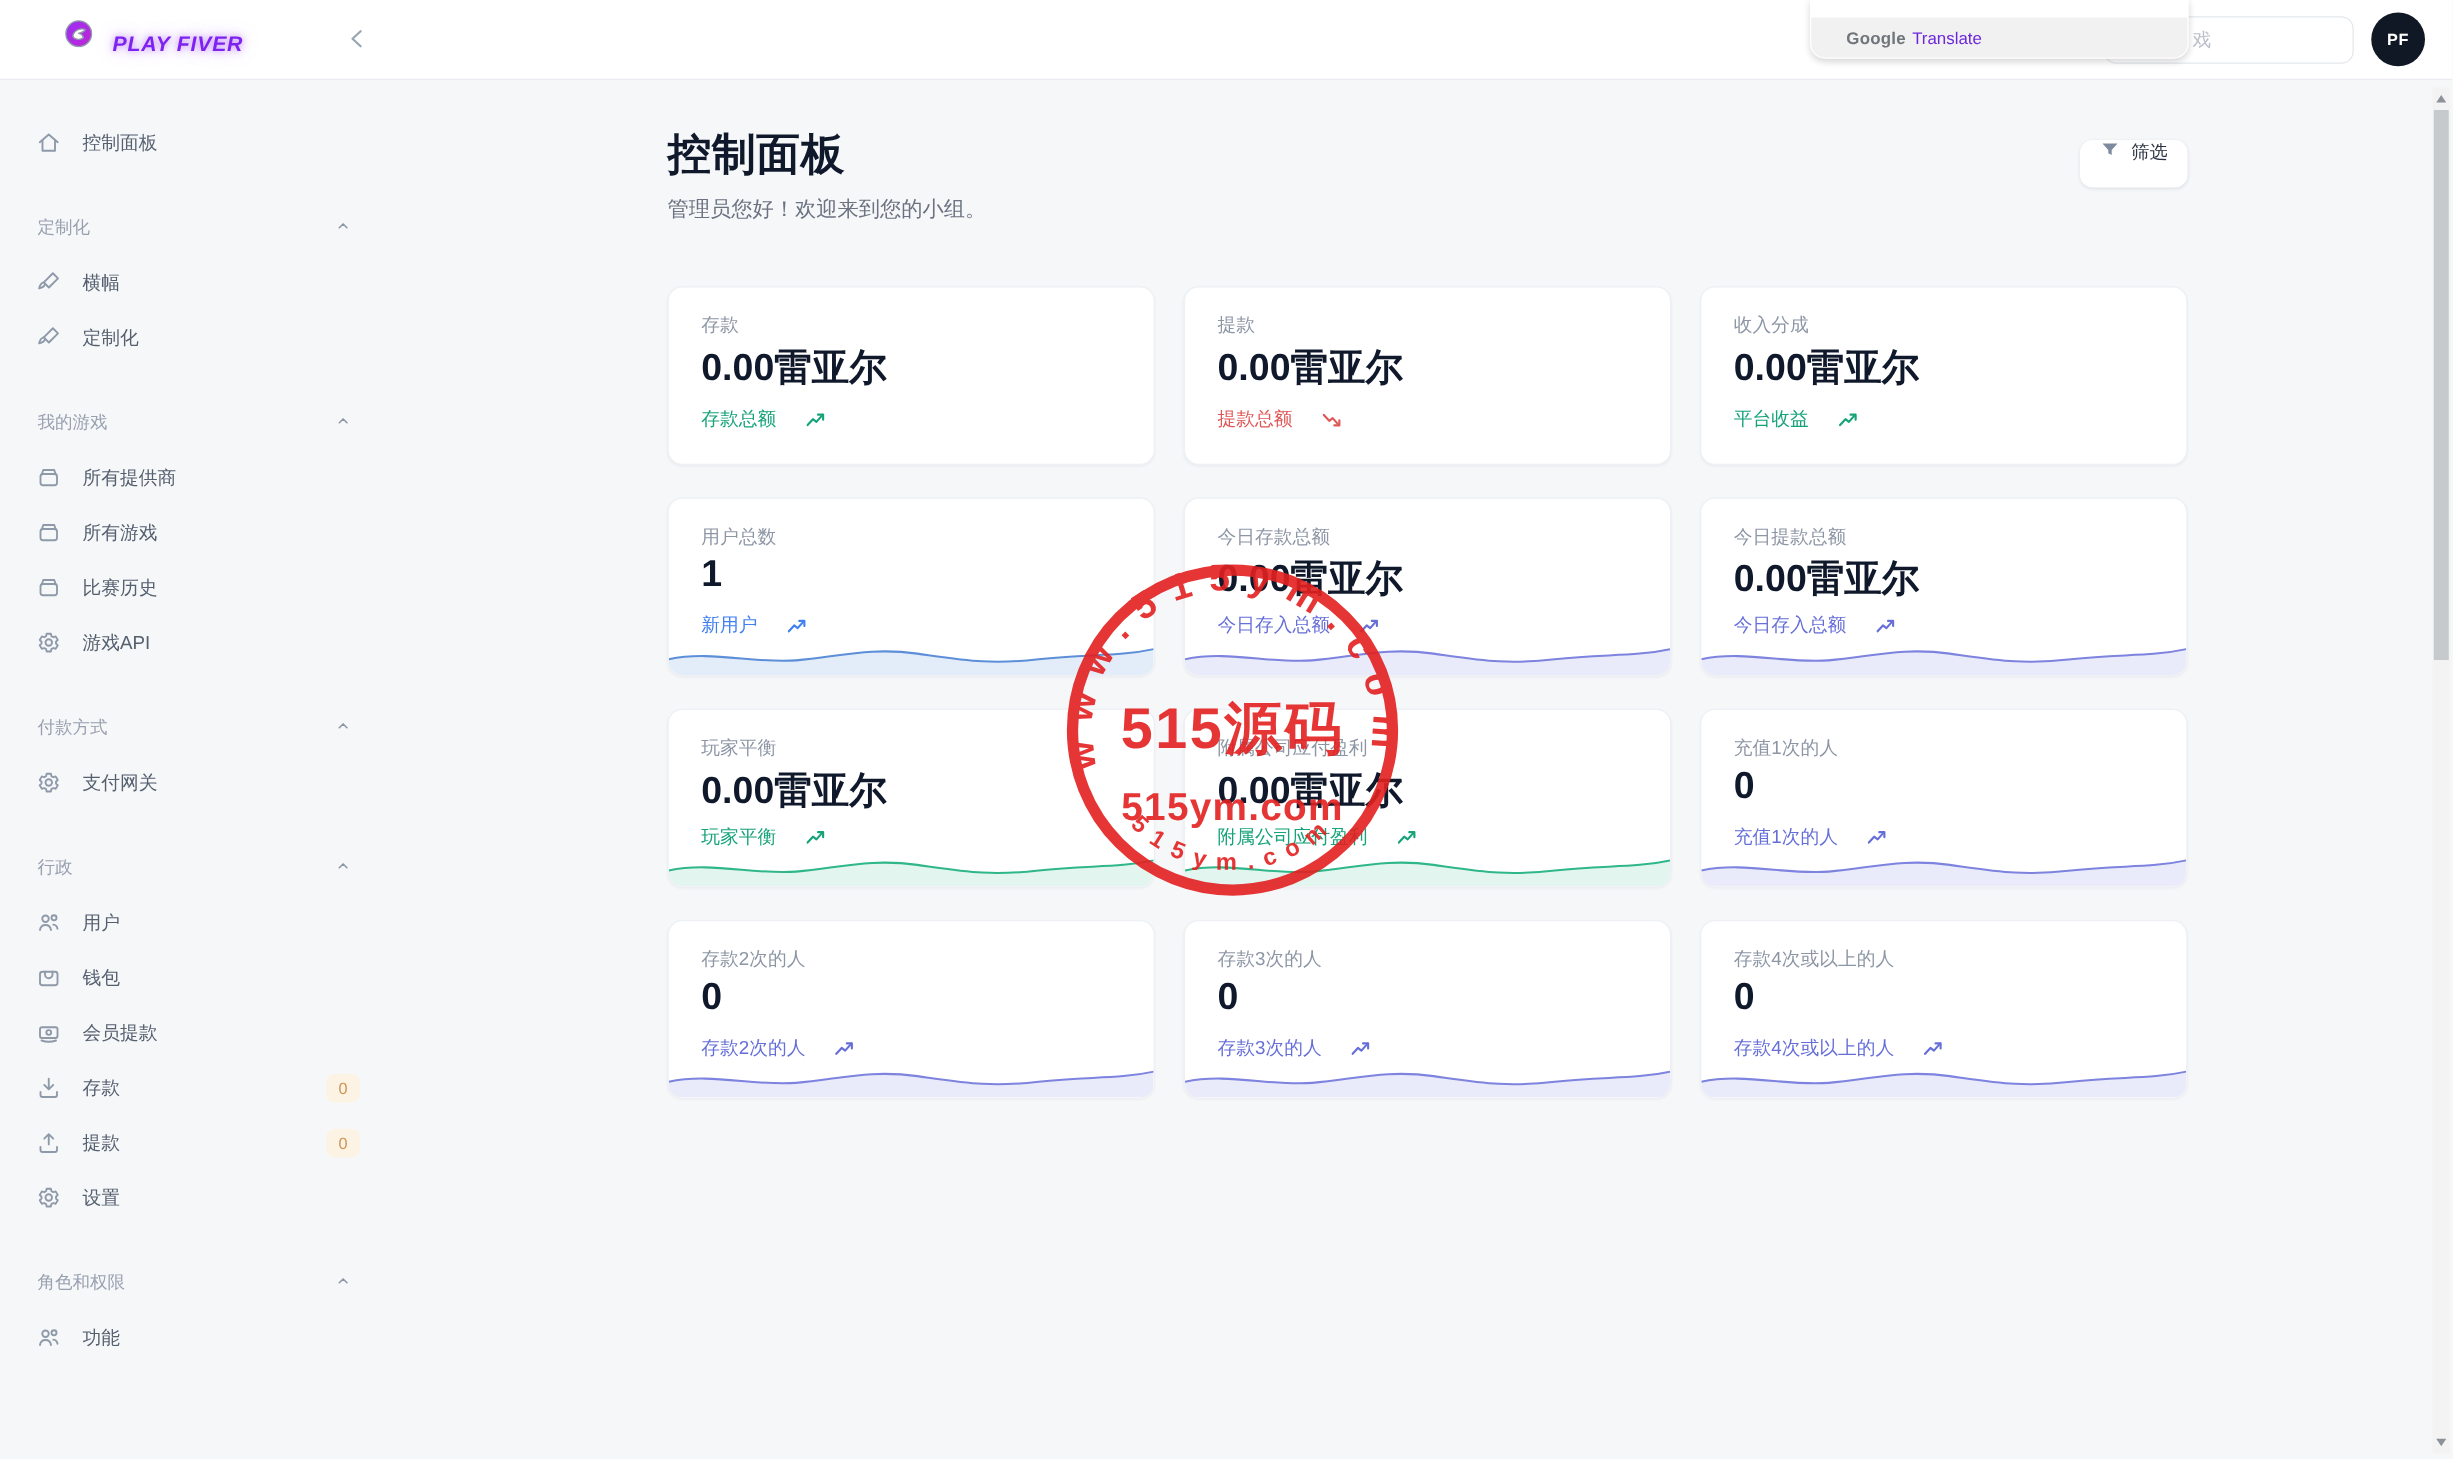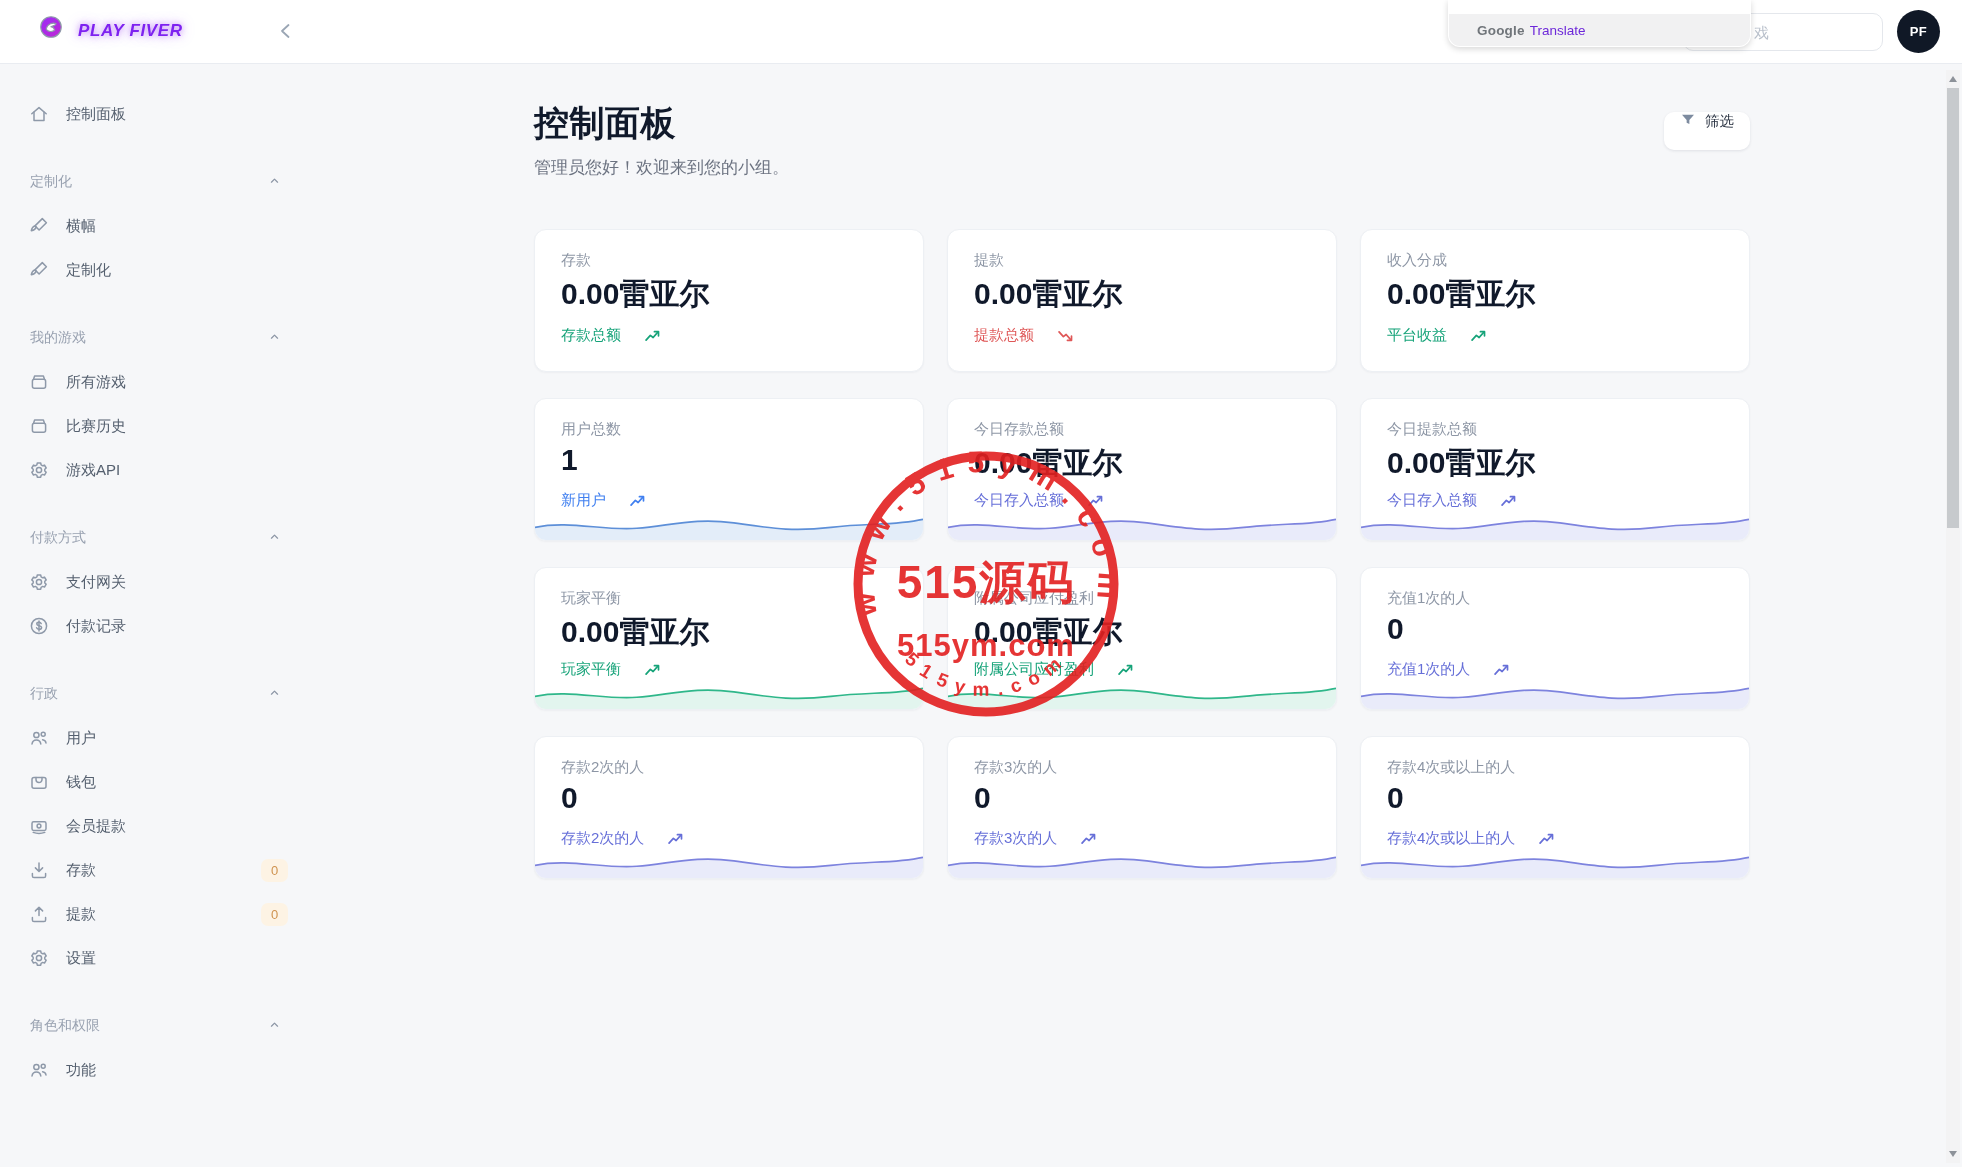--- a/index.html
+++ b/index.html
@@ -2,21 +2,21 @@
 <html><head>
 <meta charset="utf-8">
 <style>
   * { margin:0; padding:0; box-sizing:border-box; }
   html,body { width:1962px; height:1167px; overflow:hidden;
     font-family:"Liberation Sans","DejaVu Sans",sans-serif; background:#f6f7f9; color:#2a3342; }
 
   
   .topbar { position:absolute; left:0; top:0; width:1962px; height:64px; background:#fff;
     border-bottom:1px solid #e9ecf1; z-index:30; }
-  .logo { position:absolute; left:40px; top:16px; display:flex; align-items:center; gap:8px; cursor:pointer; }
+  .logo { position:absolute; left:52px; top:16px; display:flex; align-items:flex-end; gap:8px; cursor:pointer; }
   .logo-text { font-size:17px; font-weight:800; font-style:italic; letter-spacing:.6px; color:#7e22f0;
     text-shadow:0 0 6px rgba(147,51,234,.55),0 0 14px rgba(168,85,247,.35); }
   .collapse-btn { position:absolute; left:272px; top:18px; width:28px; height:28px; background:none; border:none;
     cursor:pointer; color:#9aa6b4; }
   .search-input { position:absolute; right:79px; top:13px; width:200px; height:38px; border:1px solid #e4e7ec;
     border-radius:10px; background:#fff; padding:0 14px 0 70px; font-size:15px; color:#333; z-index:10; outline:none; }
   .search-input::placeholder { color:#b9c0cb; }
   .avatar { position:absolute; right:22px; top:10px; width:43px; height:43px; border-radius:50%; background:#101826;
     color:#fff; font-size:13px; font-weight:700; letter-spacing:.5px; display:flex; align-items:center;
     justify-content:center; cursor:pointer; z-index:10; }
@@ -154,20 +154,29 @@
           <path d="M6.5 13.5 L11 9 l4.5 4.5"></path>
         </svg></span>
     </div>
     <div class="side-item">
       <span class="icn">
         <svg viewBox="0 0 22 22">
           <rect x="4.4" y="8.2" width="13.2" height="9" rx="2"></rect>
           <path d="M5.6 8 l1-3 h8.8 l1 3"></path>
         </svg>
       </span>
+      <span>所有提供商</span>
+    </div>
+    <div class="side-item">
+      <span class="icn">
+        <svg viewBox="0 0 22 22">
+          <rect x="4.4" y="8.2" width="13.2" height="9" rx="2"></rect>
+          <path d="M5.6 8 l1-3 h8.8 l1 3"></path>
+        </svg>
+      </span>
       <span>所有游戏</span>
     </div>
     <div class="side-item">
       <span class="icn">
         <svg viewBox="0 0 22 22">
           <rect x="4.4" y="8.2" width="13.2" height="9" rx="2"></rect>
           <path d="M5.6 8 l1-3 h8.8 l1 3"></path>
         </svg>
       </span>
       <span>比赛历史</span>
@@ -188,30 +197,20 @@
         </svg></span>
     </div>
     <div class="side-item">
       <span class="icn">
         <svg viewBox="0 0 22 22">
           <path d="M9.3 4h3.4l.4 1.9 1.6.9 1.8-.7 1.7 2.9-1.4 1.3v1.6l1.4 1.3-1.7 2.9-1.8-.7-1.6.9-.4 1.9H9.3l-.4-1.9-1.6-.9-1.8.7-1.7-2.9 1.4-1.3v-1.6L3.8 9l1.7-2.9 1.8.7 1.6-.9z"></path>
           <circle cx="11" cy="11" r="2.6"></circle>
         </svg>
       </span>
       <span>支付网关</span>
-    </div>
-    <div class="side-item">
-      <span class="icn">
-        <svg viewBox="0 0 22 22">
-          <circle cx="11" cy="11" r="7.6"></circle>
-          <path d="M13.2 8.6c-.4-.9-1.2-1.3-2.2-1.3-1.2 0-2.2.6-2.2 1.6 0 2.3 4.8 1.2 4.8 3.6 0 1.1-1 1.8-2.4 1.8-1.2 0-2.2-.6-2.6-1.5"></path>
-          <path d="M11 6 v10"></path>
-        </svg>
-      </span>
-      <span>付款记录</span>
     </div>
     <div class="side-header">
       <span>行政</span>
       <span class="chev"><svg viewBox="0 0 22 22">
           <path d="M6.5 13.5 L11 9 l4.5 4.5"></path>
         </svg></span>
     </div>
     <div class="side-item">
       <span class="icn">
         <svg viewBox="0 0 22 22">

